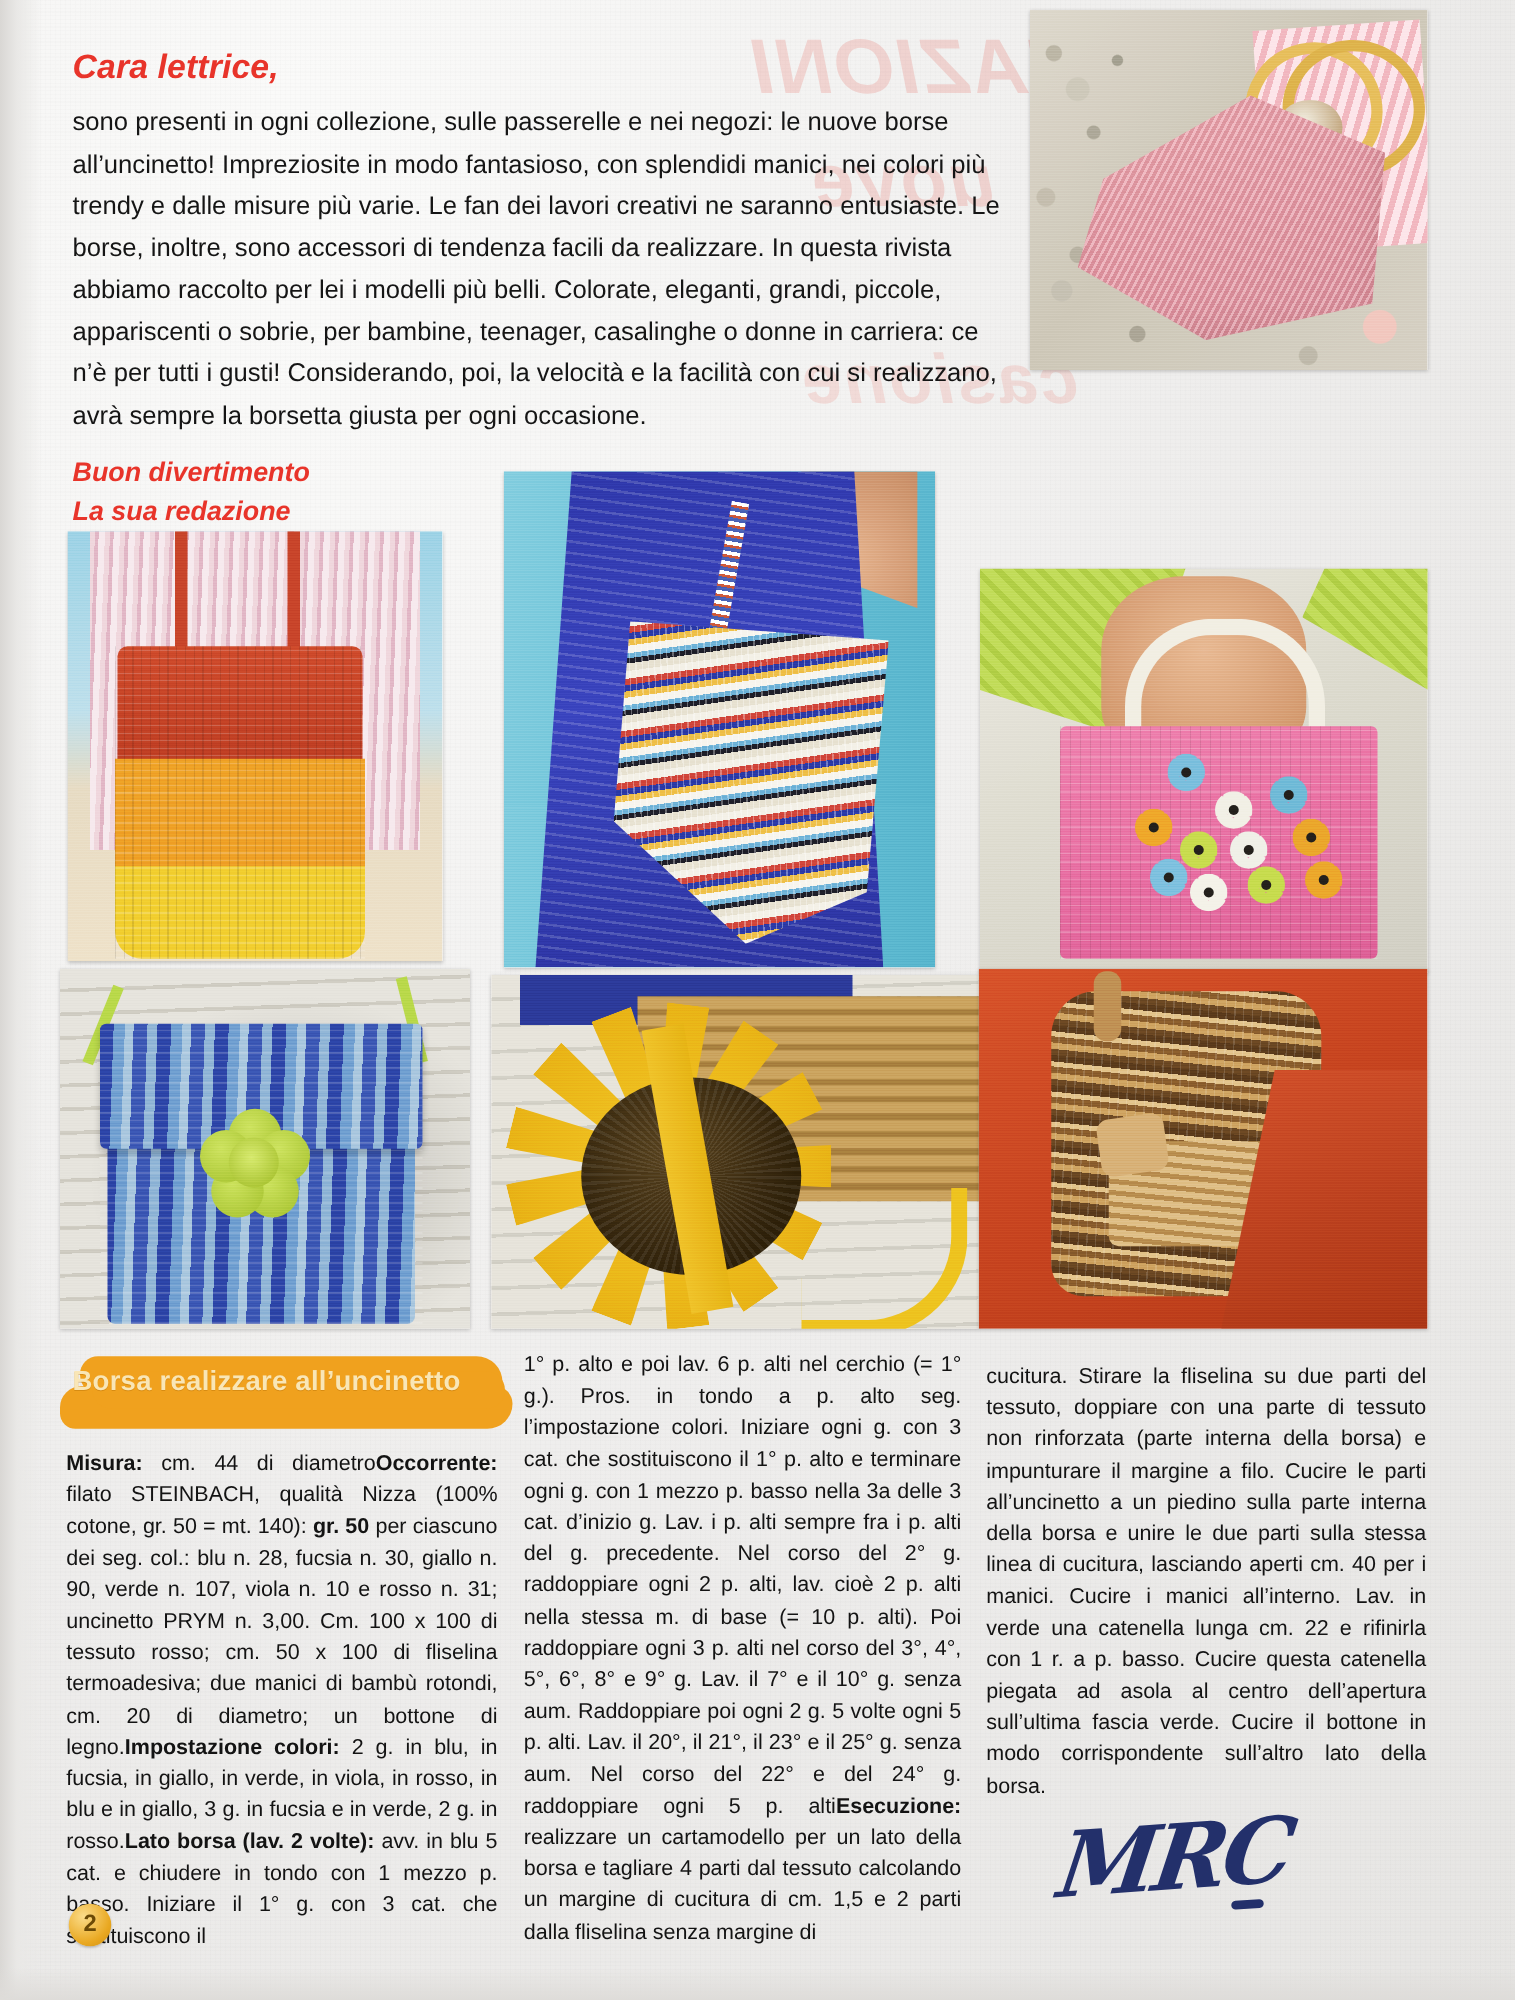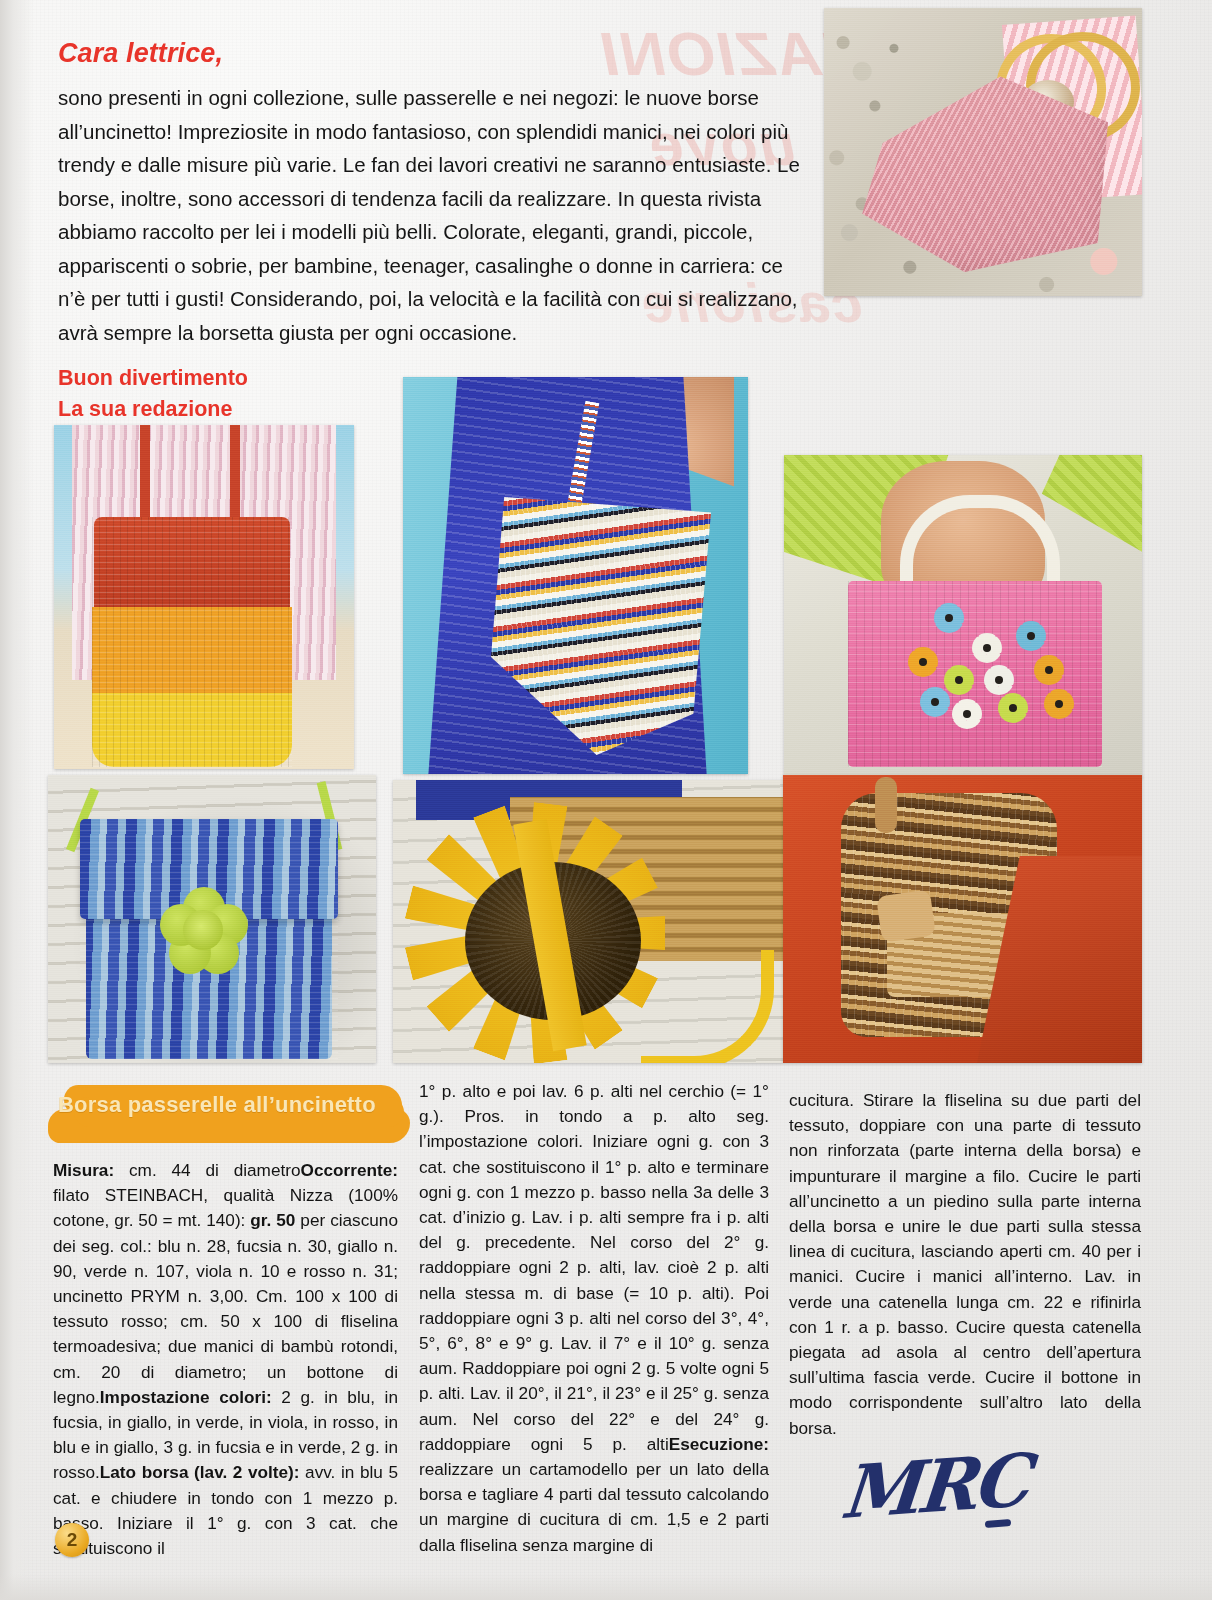--- a/index.html
+++ b/index.html
@@ -48,21 +48,21 @@
   .ed-head{
     color:#e8342a;font-style:italic;font-weight:bold;font-size:27px;
     letter-spacing:.1px;margin:0 0 12px 0;
   }
   #ed-body{
     font-size:20.5px;line-height:33.5px;color:#151515;margin:0;
     text-align:left;
   }
   #ed-sign{margin-top:14px;}
   .ed-sign-line{
-    color:#e8342a;font-weight:bold;font-size:21.5px;
+    color:#e8342a;font-style:italic;font-weight:bold;font-size:21.5px;
     line-height:31px;
   }
 
   
   #toc{position:absolute;left:818px;top:303px;width:300px;}
   .toc-row{display:flex;font-size:17.5px;color:#1b1b1b;line-height:25.5px;}
   .toc-label{width:188px;}
   .toc-page{}
 
   
@@ -399,21 +399,21 @@
     <div class="sleeve"></div>
     <div class="noise"></div>
   </div>
 
   <div id="banner">
     <div class="brush" id="brush-a"></div>
     <div class="brush" id="brush-b"></div>
     <div class="brush" id="brush-c"></div>
   </div>
   <div id="banner-text">
-    <div class="banner-line">Borsa passerelle all’uncinetto</div>
+    <div class="banner-line">Borsa realizzare all’uncinetto</div>
   </div>
 
   <div class="col" id="col1">
       <p class="para"><b>Misura:</b> cm. 44 di diametro<b>Occorrente:</b> filato STEINBACH, qualità Nizza (100% cotone, gr. 50 = mt. 140): <b>gr. 50</b> per ciascuno dei seg. col.: blu n. 28, fucsia n. 30, giallo n. 90, verde n. 107, viola n. 10 e rosso n. 31; uncinetto PRYM n. 3,00. Cm. 100 x 100 di tessuto rosso; cm. 50 x 100 di fliselina termoadesiva; due manici di bambù rotondi, cm. 20 di diametro; un bottone di legno.<b>Impostazione colori:</b> 2 g. in blu, in fucsia, in giallo, in verde, in viola, in rosso, in blu e in giallo, 3 g. in fucsia e in verde, 2 g. in rosso.<b>Lato borsa (lav. 2 volte):</b> avv. in blu 5 cat. e chiudere in tondo con 1 mezzo p. basso. Iniziare il 1° g. con 3 cat. che sostituiscono il</p>
     </div>
   <div class="col" id="col2">
       <p class="para">1° p. alto e poi lav. 6 p. alti nel cerchio (= 1° g.). Pros. in tondo a p. alto seg. l’impostazione colori. Iniziare ogni g. con 3 cat. che sostituiscono il 1° p. alto e terminare ogni g. con 1 mezzo p. basso nella 3a delle 3 cat. d’inizio g. Lav. i p. alti sempre fra i p. alti del g. precedente. Nel corso del 2° g. raddoppiare ogni 2 p. alti, lav. cioè 2 p. alti nella stessa m. di base (= 10 p. alti). Poi raddoppiare ogni 3 p. alti nel corso del 3°, 4°, 5°, 6°, 8° e 9° g. Lav. il 7° e il 10° g. senza aum. Raddoppiare poi ogni 2 g. 5 volte ogni 5 p. alti. Lav. il 20°, il 21°, il 23° e il 25° g. senza aum. Nel corso del 22° e del 24° g. raddoppiare ogni 5 p. alti<b>Esecuzione:</b> realizzare un cartamodello per un lato della borsa e tagliare 4 parti dal tessuto calcolando un margine di cucitura di cm. 1,5 e 2 parti dalla fliselina senza margine di</p>
     </div>
   <div class="col" id="col3">
       <p class="para">cucitura. Stirare la fliselina su due parti del tessuto, doppiare con una parte di tessuto non rinforzata (parte interna della borsa) e impunturare il margine a filo. Cucire le parti all’uncinetto a un piedino sulla parte interna della borsa e unire le due parti sulla stessa linea di cucitura, lasciando aperti cm. 40 per i manici. Cucire i manici all’interno. Lav. in verde una catenella lunga cm. 22 e rifinirla con 1 r. a p. basso. Cucire questa catenella piegata ad asola al centro dell’apertura sull’ultima fascia verde. Cucire il bottone in modo corrispondente sull’altro lato della borsa.</p>

